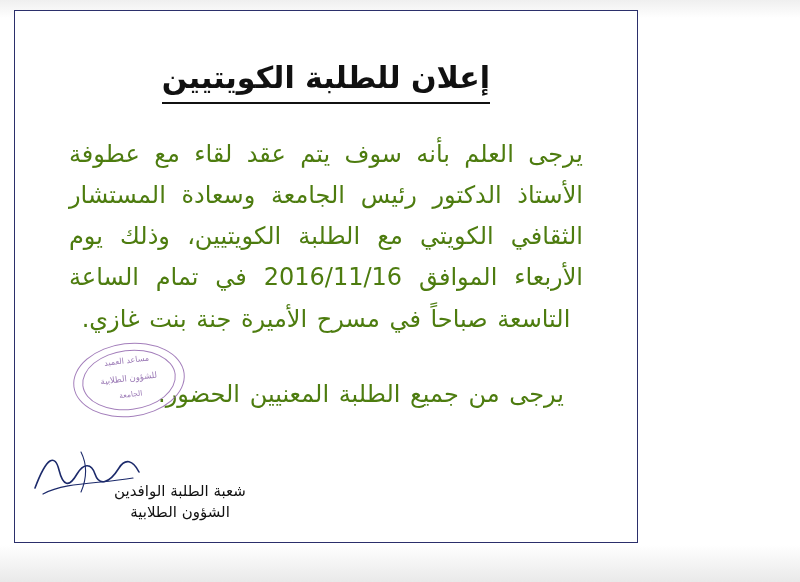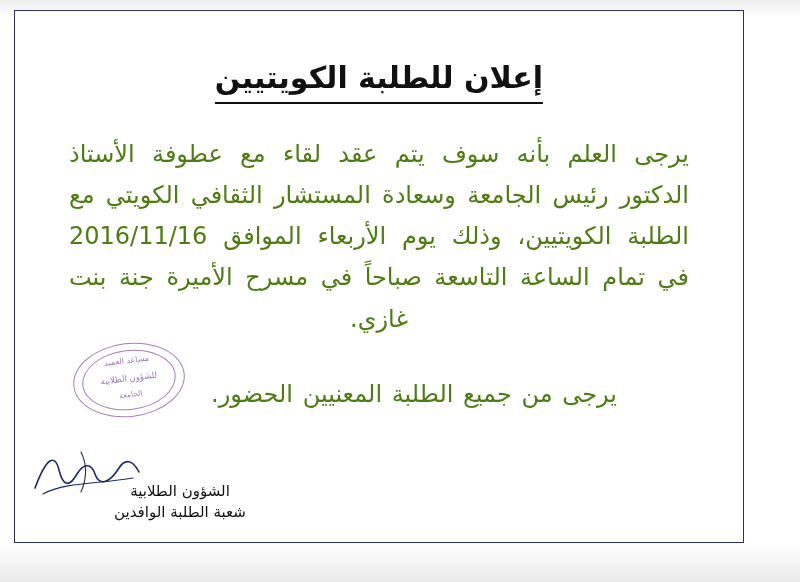--- a/index.html
+++ b/index.html
@@ -30,21 +30,21 @@
     height: 582px;
     background:
       linear-gradient(to bottom, #efefef 0px, #ffffff 18px, #ffffff 545px, #e9e9e9 582px);
   }
 
   
   .frame {
     position: absolute;
     left: 14px;
     top: 10px;
-    width: 730px;
+    width: 624px;
     height: 533px;
     border: 1.6px solid #2b2f6b;
     background: #ffffff;
     box-sizing: border-box;
   }
 
   .inner {
     position: absolute;
     inset: 0;
     padding: 26px 40px 10px 40px;
@@ -186,19 +186,19 @@
         <div class="stamp-text stamp-t3">الجامعة</div>
       </div>
 
       <svg class="scribble" viewBox="0 0 120 58">
         <path d="M6 44 C 18 12, 26 10, 30 26 C 34 42, 40 44, 48 30 C 54 20, 62 18, 66 30 C 70 42, 80 40, 90 24 C 96 14, 104 16, 110 28" fill="none" stroke="#1c2a6b" stroke-width="1.6" stroke-linecap="round"></path>
         <path d="M14 50 C 36 38, 70 40, 104 34" fill="none" stroke="#1c2a6b" stroke-width="1.2" stroke-linecap="round"></path>
         <path d="M52 8 C 58 20, 58 34, 52 48" fill="none" stroke="#1c2a6b" stroke-width="1.1" stroke-linecap="round"></path>
       </svg>
 
       <div class="signature">
+        <div class="sig-line">شعبة الطلبة الوافدين</div>
         <div class="sig-line">الشؤون الطلابية</div>
-        <div class="sig-line">شعبة الطلبة الوافدين</div>
       </div>
 
     </div>
   </div>
 </div>
 
 </body></html>

